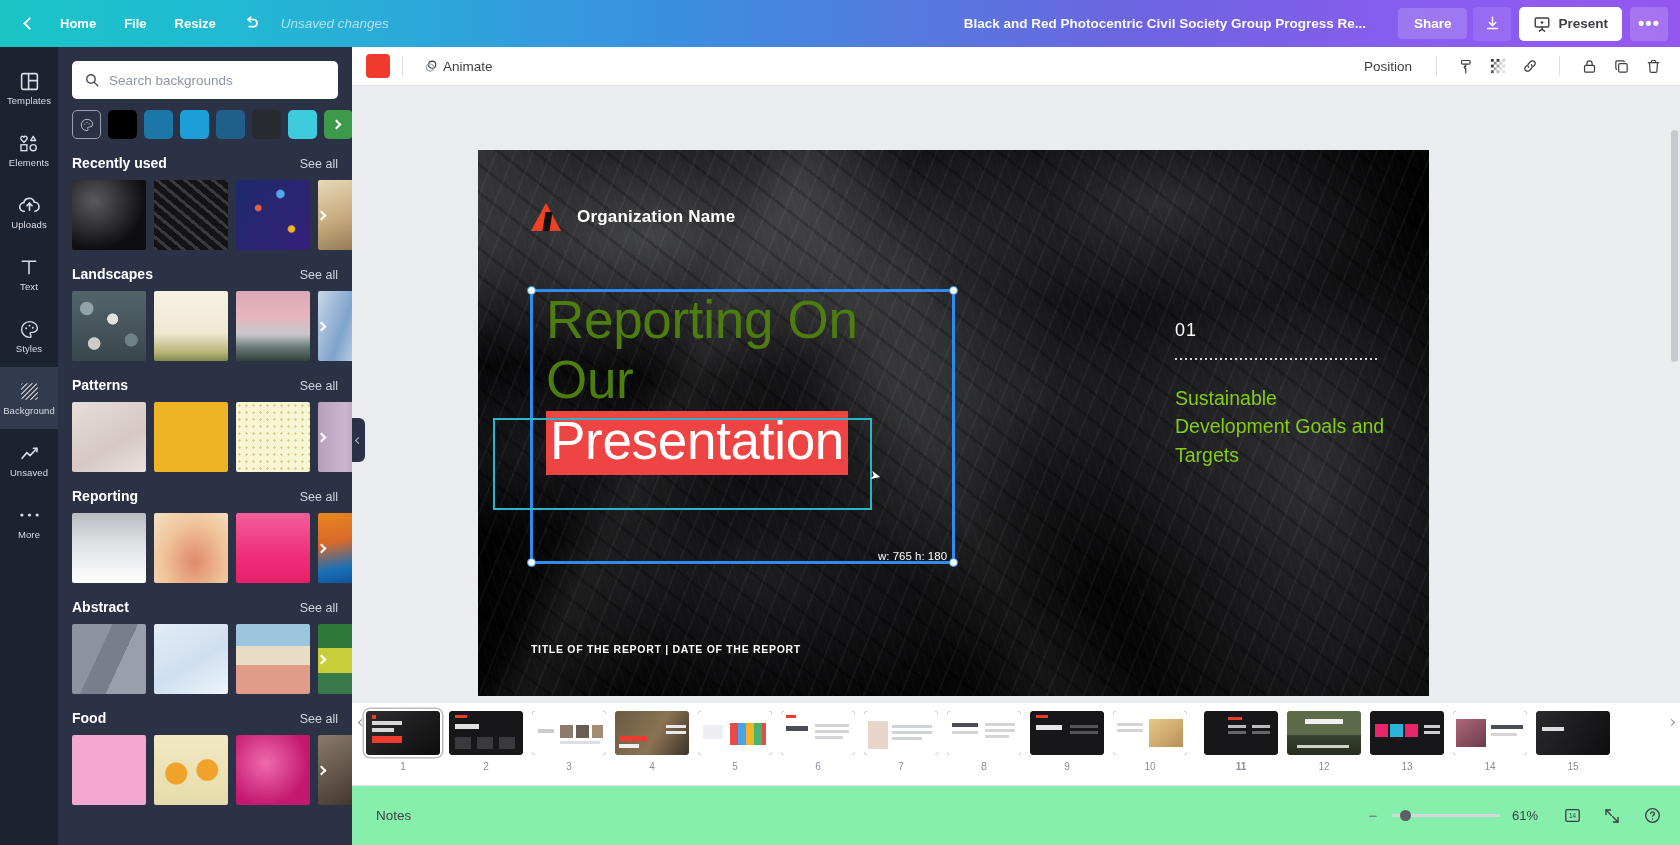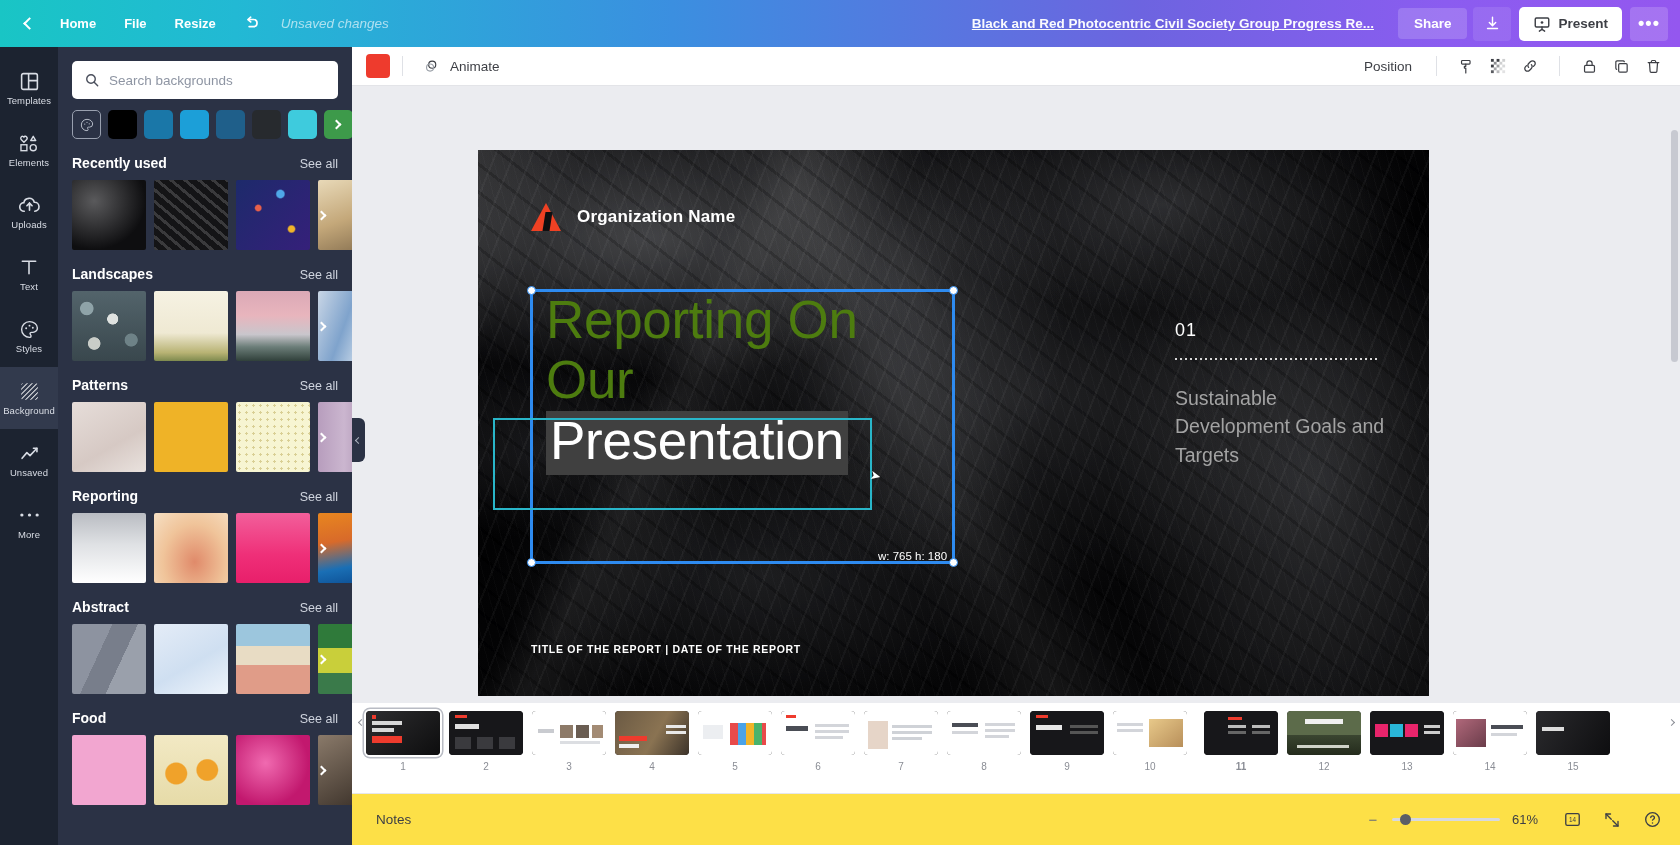--- a/index.html
+++ b/index.html
@@ -29,21 +29,21 @@
     border-radius: 4px; cursor: pointer; white-space: nowrap;
   }
   .tb-undo { padding: 6px 12px; cursor: pointer; display:flex; align-items:center; }
   .tb-status {
     color: rgba(255,255,255,0.62); font-size: 13.5px; font-style: italic;
     margin-left: 8px; white-space: nowrap;
   }
   .tb-spacer { flex: 1; }
   .tb-title {
     color: #fff; font-size: 13.5px; font-weight: bold; white-space: nowrap;
-    margin-right: 24px; opacity: .97; text-decoration: underline;
+    margin-right: 32px; opacity: .97;
   }
   .tb-share {
     color: #fff; font-size: 13.5px; font-weight: bold;
     background: rgba(255,255,255,0.17); border-radius: 4px;
     padding: 8px 16px; cursor: pointer; margin-right: 6px;
   }
   .tb-dl {
     width: 38px; height: 34px; border-radius: 4px; background: rgba(255,255,255,0.10);
     display: flex; align-items: center; justify-content: center; cursor: pointer; margin-right: 8px;
   }
@@ -131,21 +131,21 @@
   .editor {
     position: absolute; top: 47px; left: 352px; width: 1328px; height: 798px;
     background: #ebecf0;
   }
   .ed-toolbar {
     position: absolute; top: 0; left: 0; width: 1328px; height: 39px;
     background: #fff; display: flex; align-items: center; border-bottom: 1px solid #e3e4e8;
   }
   .color-chip { width: 24px; height: 24px; border-radius: 4px; margin-left: 14px; cursor: pointer; }
   .tb-div { width: 1px; height: 20px; background: #dfe1e6; margin: 0 12px; }
-  .anim-btn { display: flex; align-items: center; gap: 10px; cursor: pointer; padding: 5px 8px; border-radius: 4px; }
+  .anim-btn { display: flex; align-items: center; gap: 3px; cursor: pointer; padding: 5px 8px; border-radius: 4px; }
   .anim-btn span { font-size: 13.5px; color: #3d3f45; }
   .ed-right { margin-left: auto; display: flex; align-items: center; padding-right: 12px; gap: 2px; }
   .pos-btn { font-size: 13.5px; color: #3d3f45; padding: 6px 10px; border-radius: 4px; cursor: pointer; }
   .ico-btn { width: 30px; height: 30px; display:flex; align-items:center; justify-content:center;
     border-radius: 4px; cursor: pointer; }
 
   
   .canvas-area { position: absolute; top: 39px; left: 0; width: 1328px; height: 621px; }
   .slide {
     position: absolute; left: 126px; top: 64px; width: 951px; height: 546px;
@@ -185,21 +185,21 @@
   }
   .logo-mark::after {
     content:""; position:absolute; left:13px; top:9px; width: 7px; height: 19px;
     background: #0f0f10; transform: skewX(-9deg);
   }
   .org-name { color: #fff; font-size: 17px; font-weight: bold; letter-spacing: .2px; }
 
   .title-block { position: absolute; left: 68px; top: 140px; width: 425px; }
   .title-line { color: #4d7c0f; font-size: 53px; line-height: 1.14; font-weight: 400; letter-spacing: -.3px; }
   .title-hl {
-    display: inline-block; background: #404040; color: #fff; font-size: 53px;
+    display: inline-block; background: #ef4444; color: #fff; font-size: 53px;
     padding: 1px 4px 5px 4px; line-height: 1.1; letter-spacing: -.3px;
   }
 
   
   .sel-outer {
     position: absolute; left: 52px; top: 139px; width: 425px; height: 275px;
     border: 3px solid #2e8bf0; pointer-events: none;
   }
   .sel-inner {
     position: absolute; left: 15px; top: 268px; width: 379px; height: 92px;
@@ -218,21 +218,21 @@
     transform: rotate(12deg);
   }
 
   .side-block { position: absolute; left: 697px; top: 170px; width: 210px; }
   .side-num { color: #fff; font-size: 18px; letter-spacing: 1px; margin-bottom: 17px; }
   .dot-rule {
     height: 2px; width: 202px;
     background-image: repeating-linear-gradient(90deg, #d8d8d8 0 2px, transparent 2px 5px);
     margin-bottom: 24px;
   }
-  .side-txt { color: #a3a3a3; font-size: 19.5px; line-height: 1.45; }
+  .side-txt { color: #84cc16; font-size: 19.5px; line-height: 1.45; }
 
   .slide-footer {
     position: absolute; left: 53px; bottom: 41px;
     color: #fff; font-size: 10.5px; font-weight: bold; letter-spacing: .7px;
   }
 
   
   .vscroll {
     position: absolute; right: 2px; top: 44px; width: 7px; height: 572px;
   }
@@ -271,22 +271,22 @@
   .slide-item { display: flex; flex-direction: column; align-items: center; flex: 0 0 auto; cursor: pointer; }
   .slide-thumb {
     width: 74px; height: 44px; border-radius: 4px; overflow: hidden; position: relative;
     background: #1b1b1d;
   }
   .slide-item.selected .slide-thumb { box-shadow: 0 0 0 2px #fff, 0 0 0 3.5px #b9bcc4; }
   .slide-no { font-size: 10px; color: #8a8d95; margin-top: 6px; }
 
   
   .bottombar {
-    position: absolute; left: 0; bottom: 0; width: 1328px; height: 52px;
-    background: #fde047; border-top: 1px solid #e6e7eb; display: flex; align-items: center;
+    position: absolute; left: 0; bottom: 0; width: 1328px; height: 60px;
+    background: #86efac; border-top: 1px solid #e6e7eb; display: flex; align-items: center;
   }
   .notes-btn { font-size: 13.5px; color: #3d3f45; margin-left: 16px; cursor: pointer; padding: 6px 8px; border-radius: 4px; }
   .bb-right { margin-left: auto; display: flex; align-items: center; gap: 12px; padding-right: 14px; }
   .zoom-minus { color: #6b6f78; font-size: 15px; cursor: pointer; width: 14px; text-align:center; }
   .zoom-track { width: 108px; height: 3px; background: #d7d9e0; border-radius: 2px; position: relative; cursor: pointer; }
   .zoom-knob { position: absolute; left: 8px; top: -4px; width: 11px; height: 11px; border-radius: 50%; background: #5b5e66; }
   .zoom-val { font-size: 13px; color: #3d3f45; min-width: 34px; }
   .bb-ico { width: 28px; height: 28px; display:flex; align-items:center; justify-content:center;
     border-radius: 4px; cursor: pointer; }
 </style>

